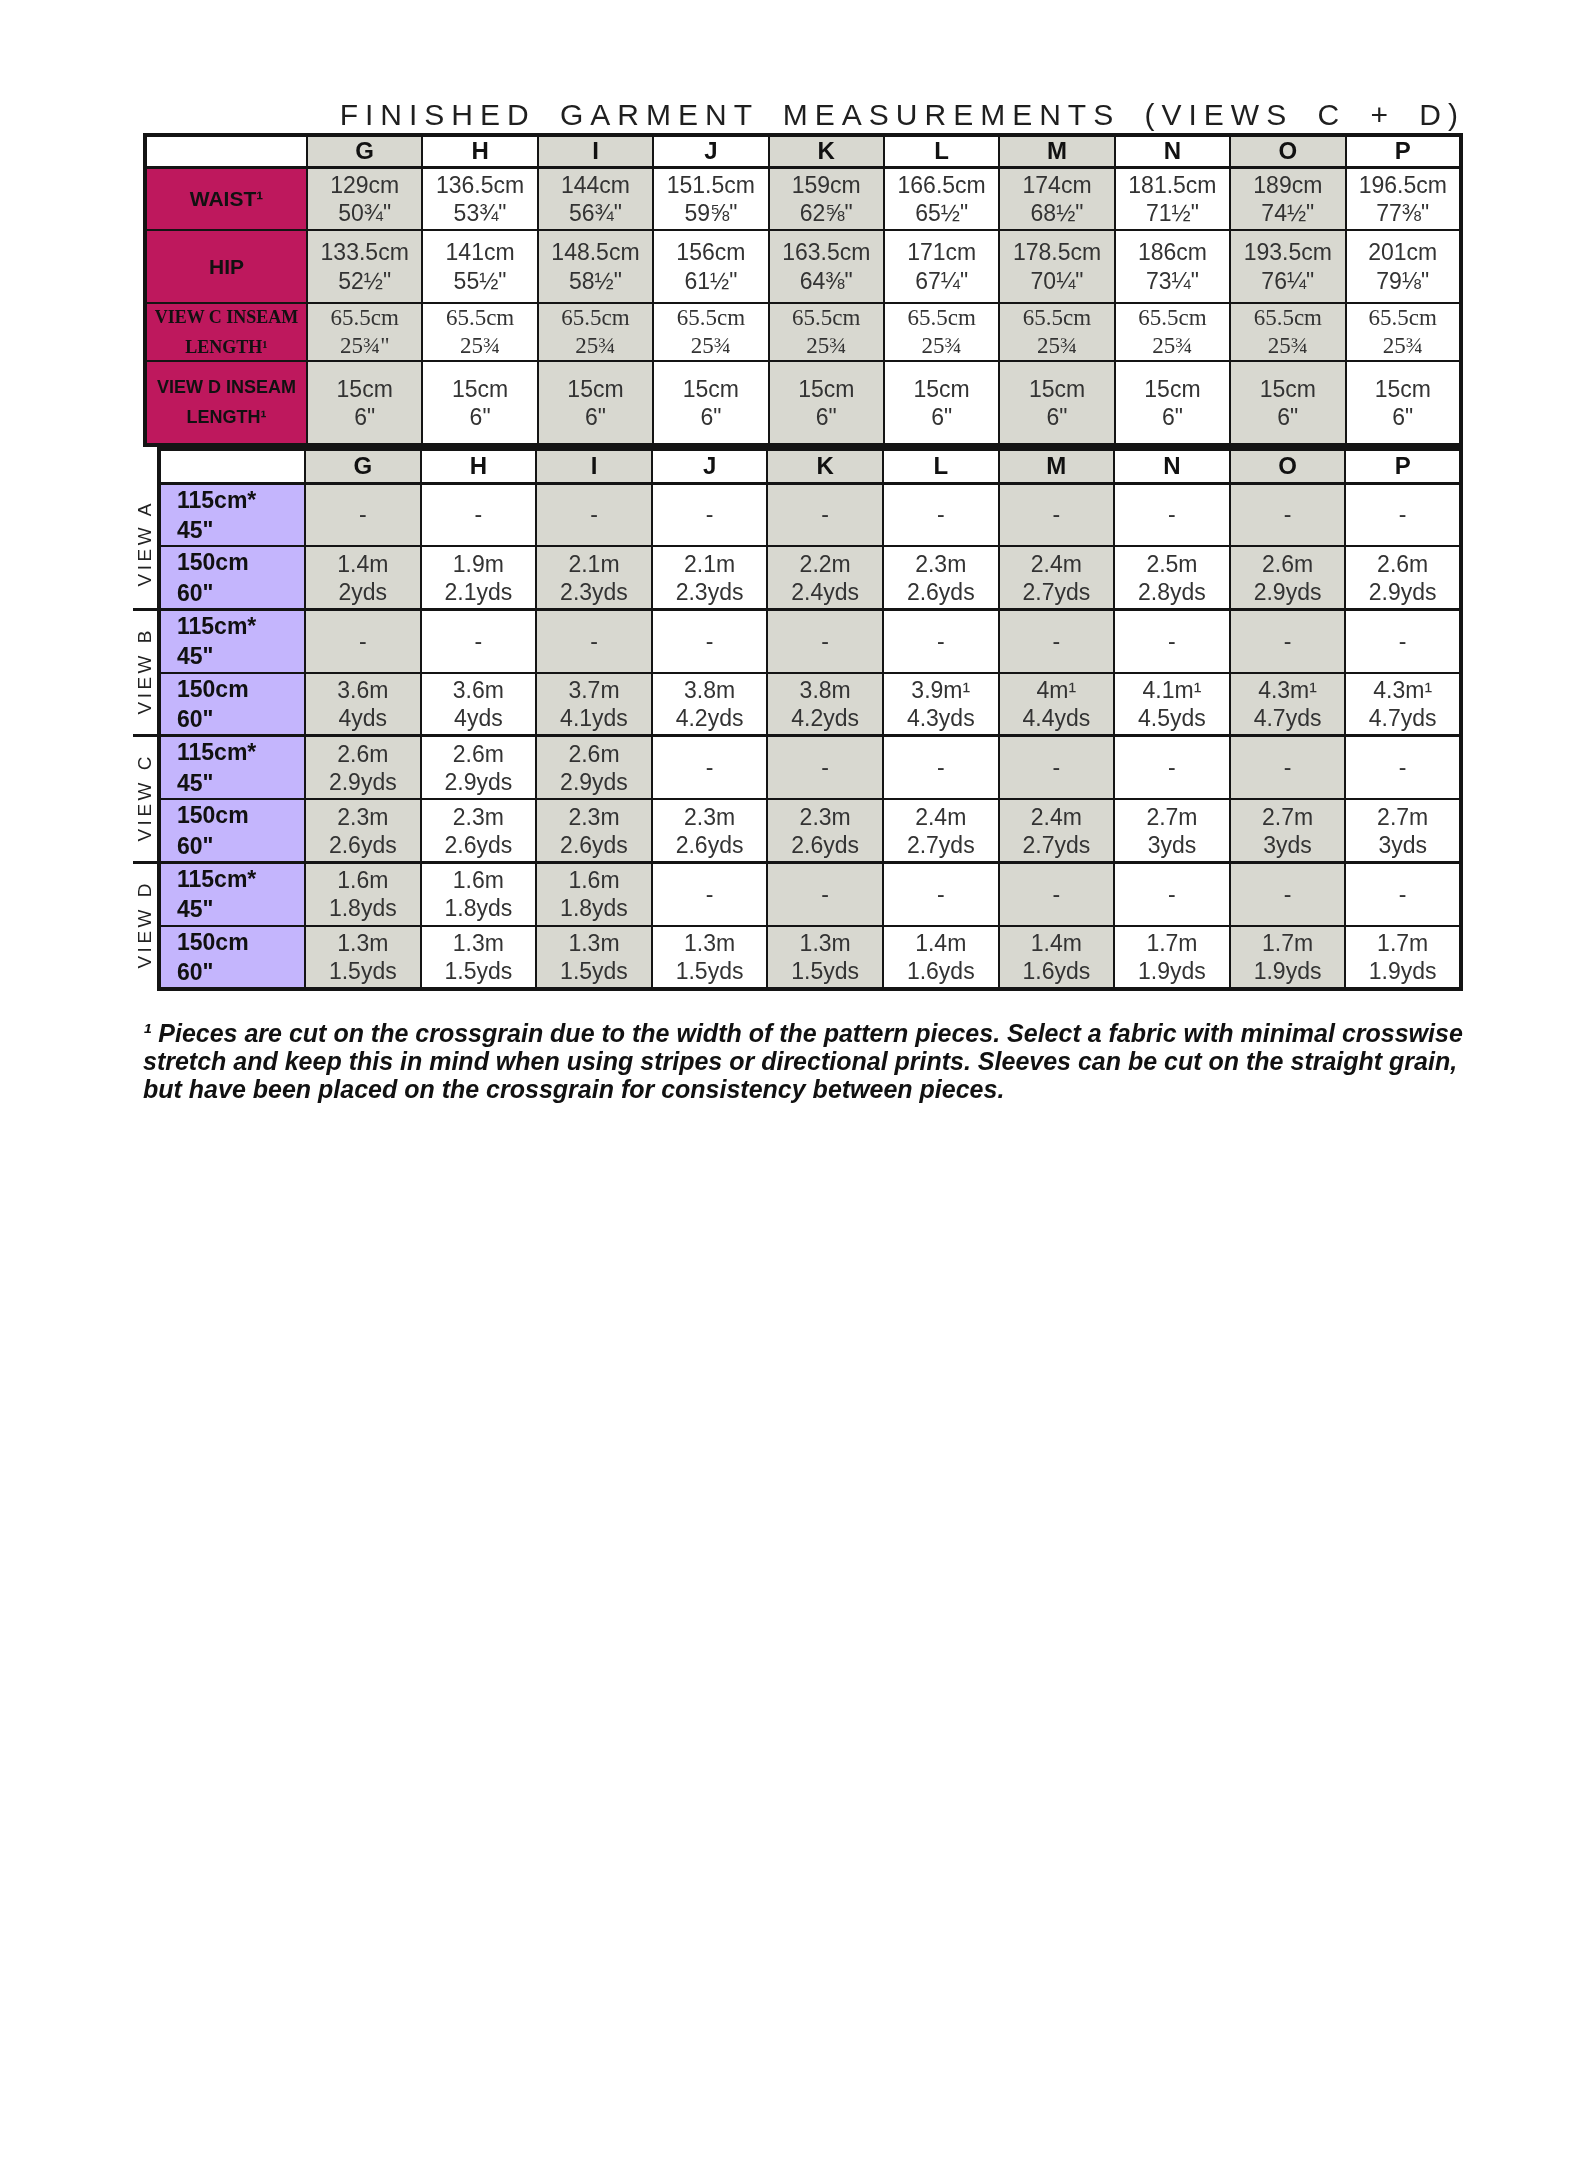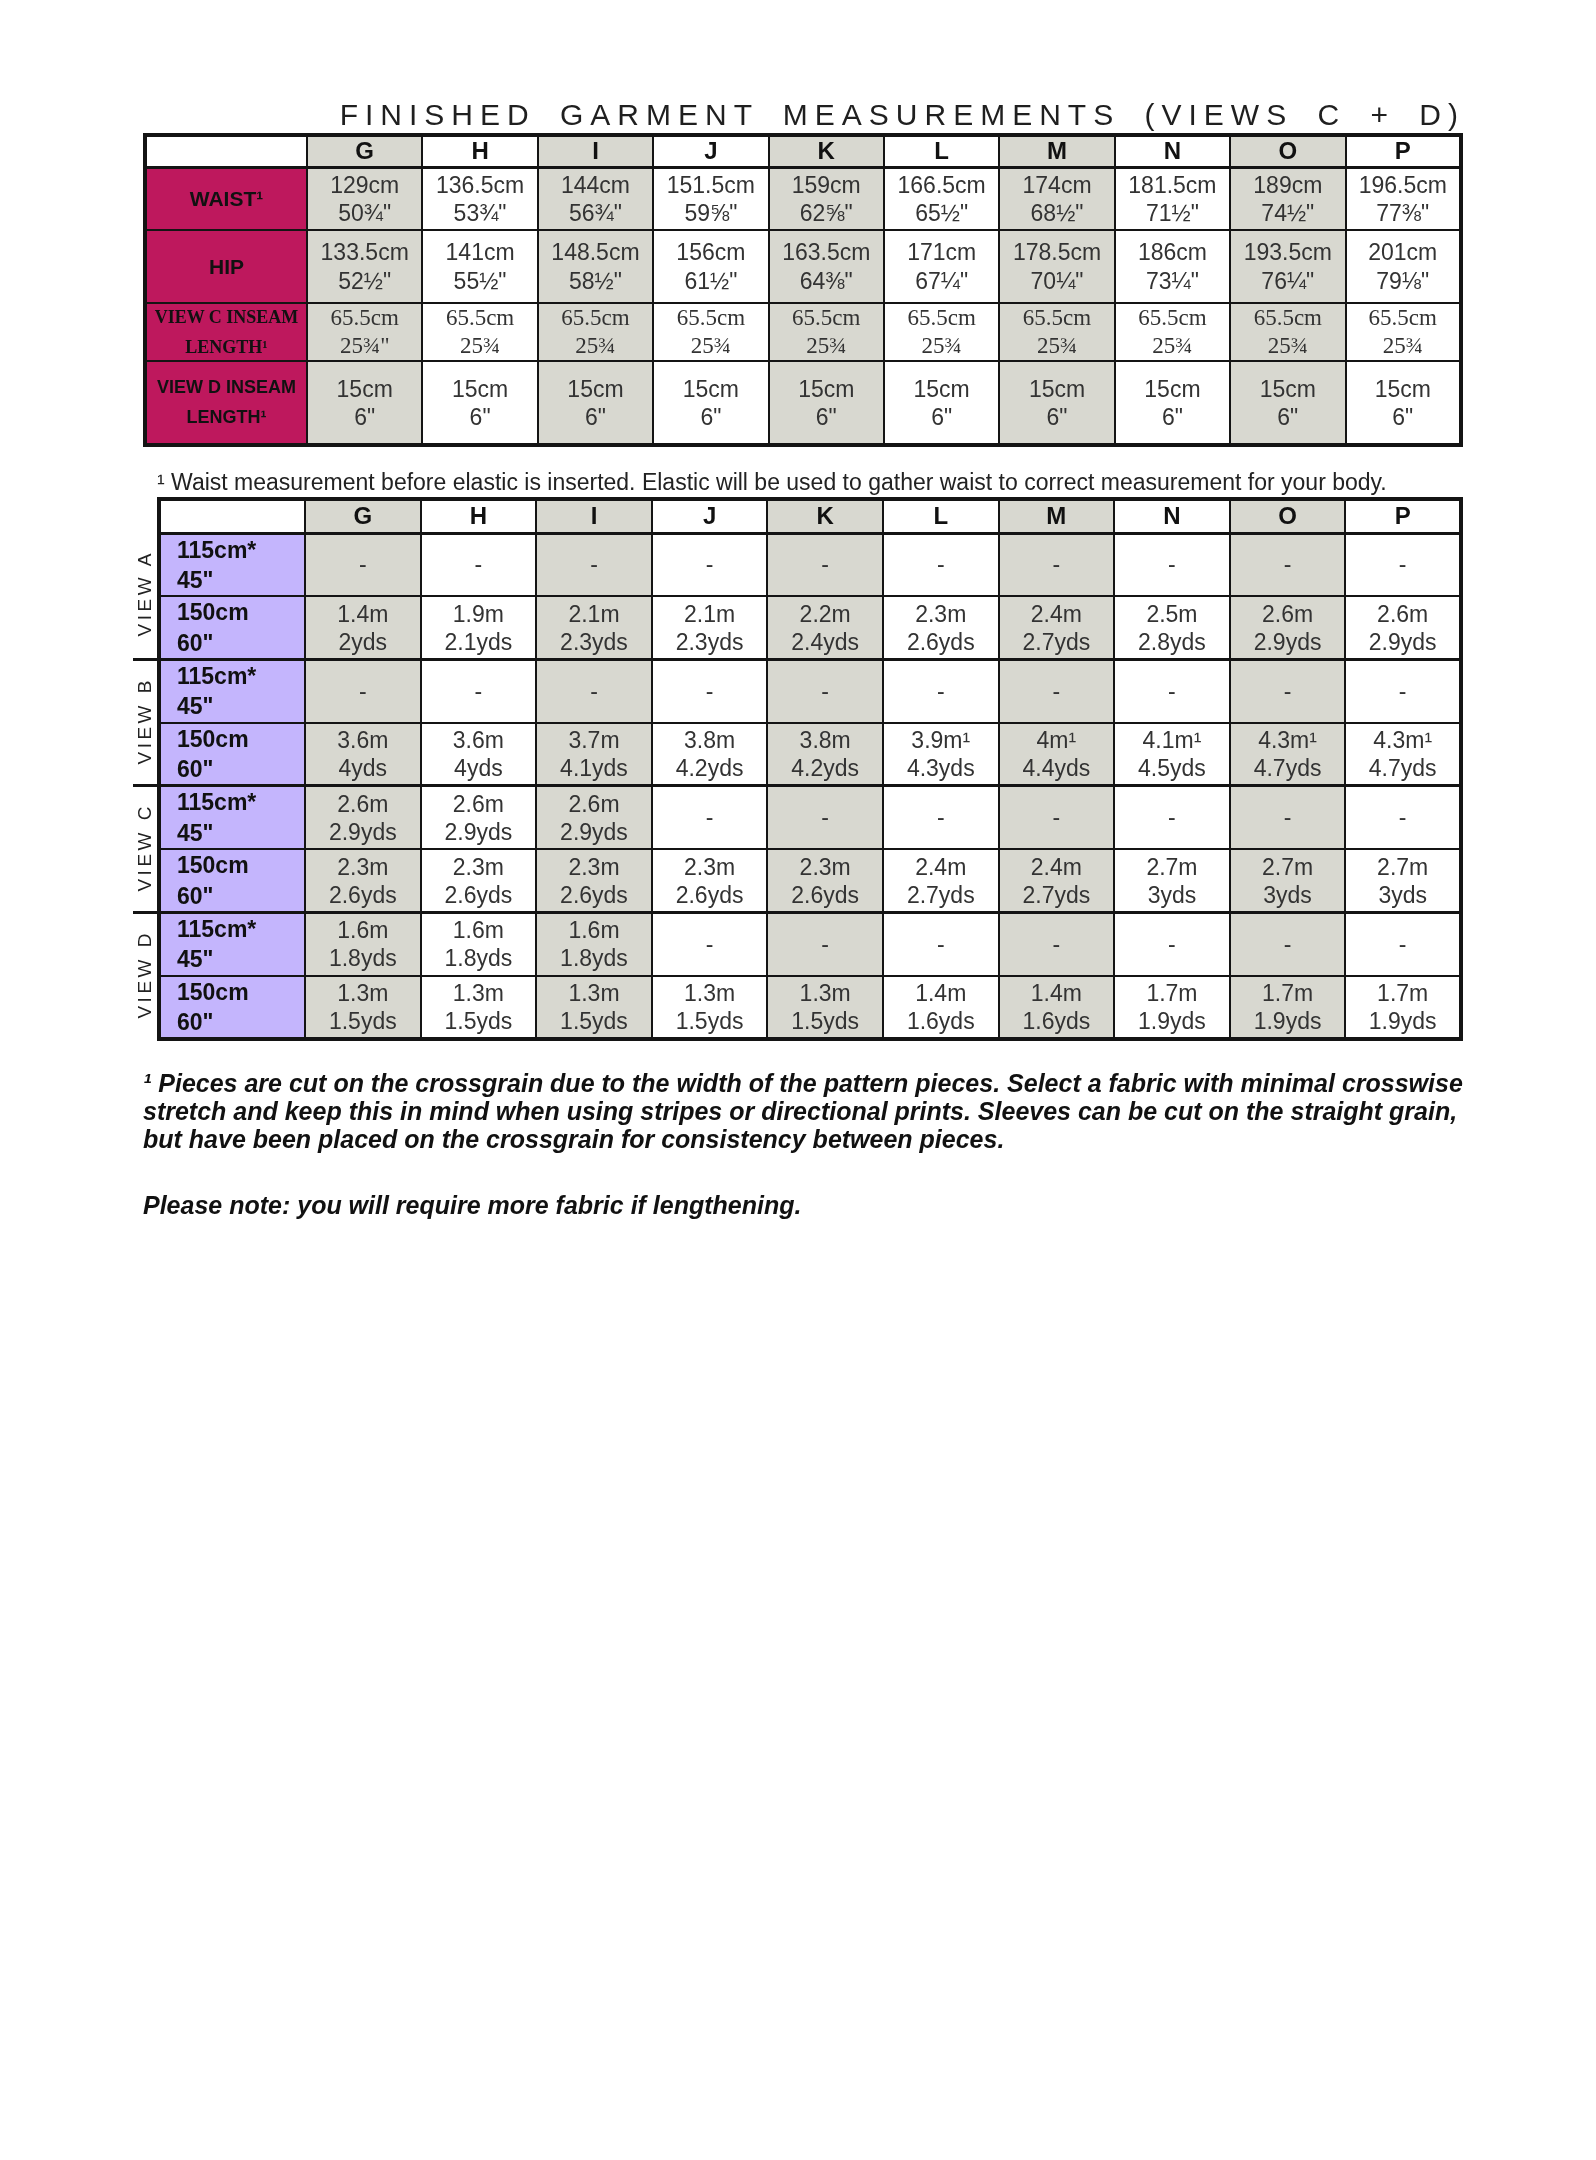--- a/index.html
+++ b/index.html
@@ -281,21 +281,20 @@
             <div class="m2">6"</div>
           </td>
           <td class="dcell">
             <div class="m1">15cm</div>
             <div class="m2">6"</div>
           </td>
         </tr>
       </tbody>
   </table>
 
-  <p class="footnote">¹ Waist measurement before elastic is inserted. Elastic will be used to gather waist to correct measurement for your body.</p>
 
 
   <table class="t2">
     <colgroup>
       <col style="width:26px">
       <col style="width:146px">
       <col span="10">
     </colgroup>
     <tbody>
         <tr class="hrow2">
@@ -649,15 +648,14 @@
             <div class="m1">1.7m</div>
             <div class="m2">1.9yds</div>
           </td>
         </tr>
       </tbody>
   </table>
 
 
   <p class="note note2">¹ Pieces are cut on the crossgrain due to the width of the pattern pieces. Select a fabric with minimal crosswise stretch and keep this in mind when using stripes or directional prints. Sleeves can be cut on the straight grain, but have been placed on the crossgrain for consistency between pieces.</p>
 
-  <p class="note note3">Please note: you will require more fabric if lengthening.</p>
 
 </div>
 
 </body></html>

